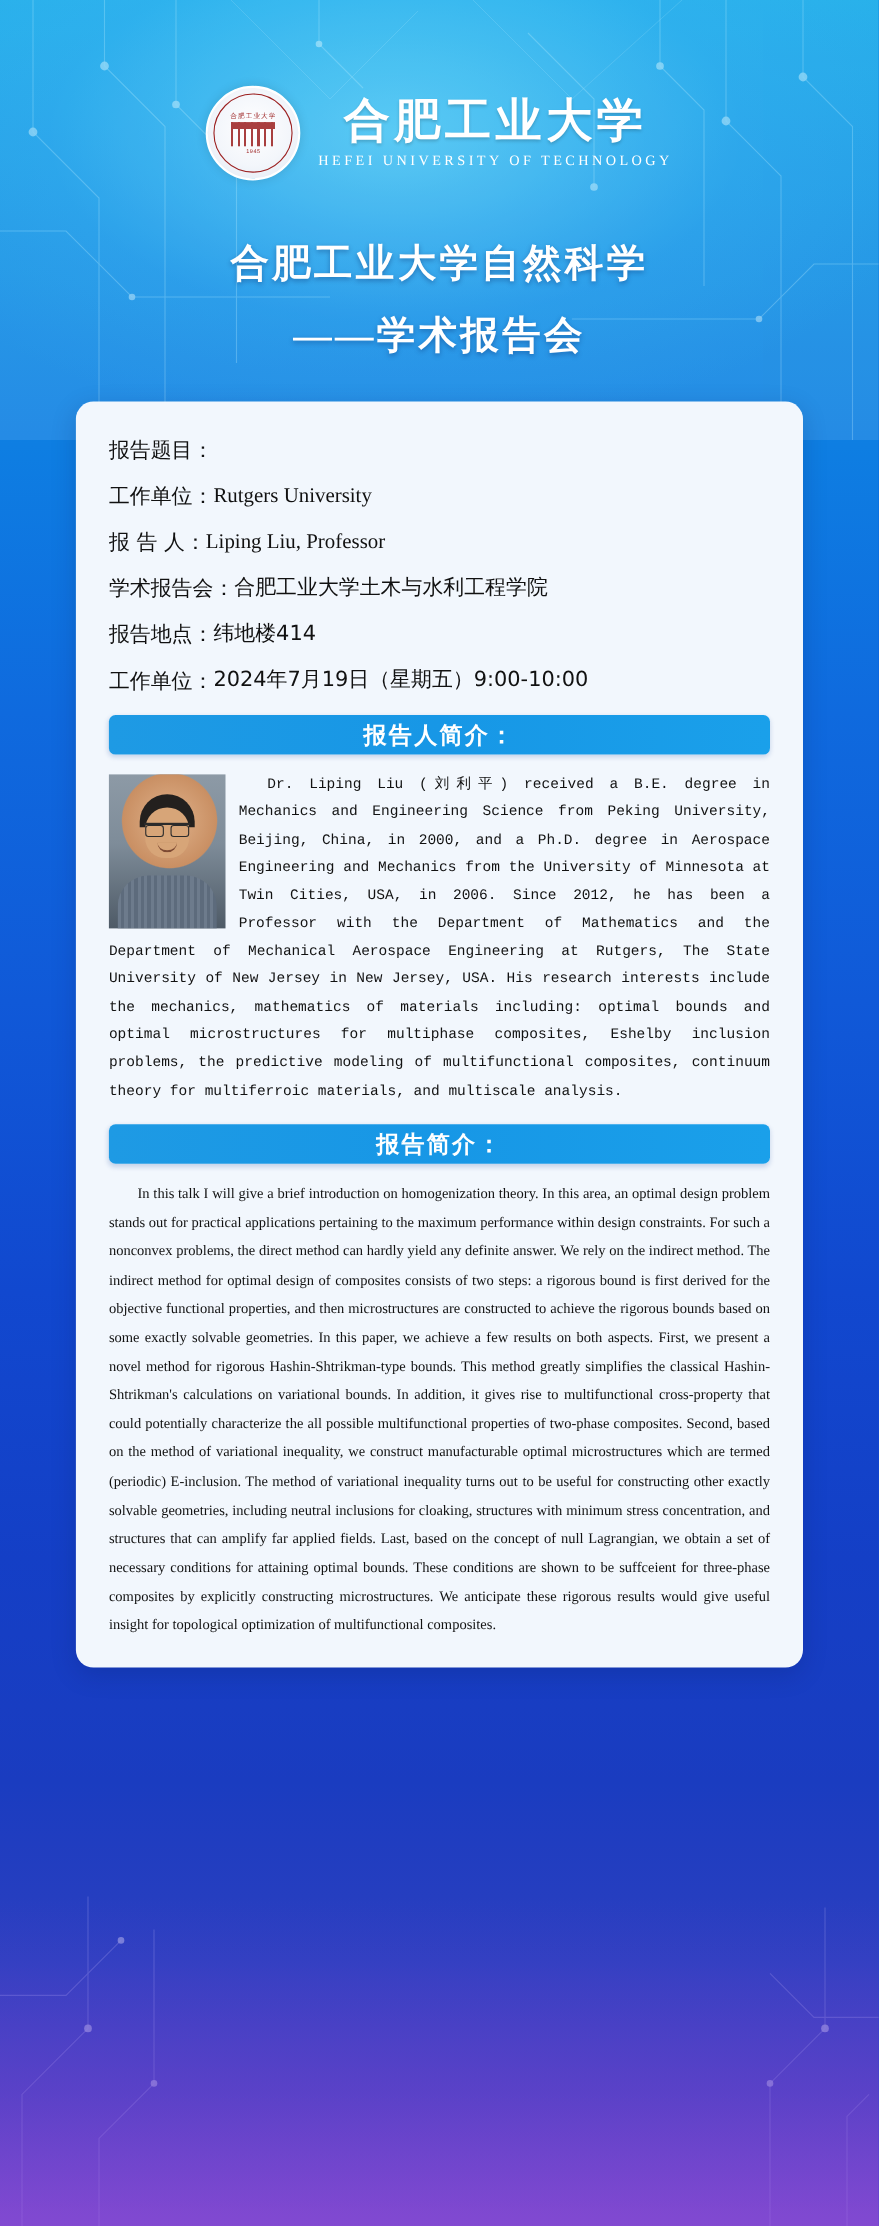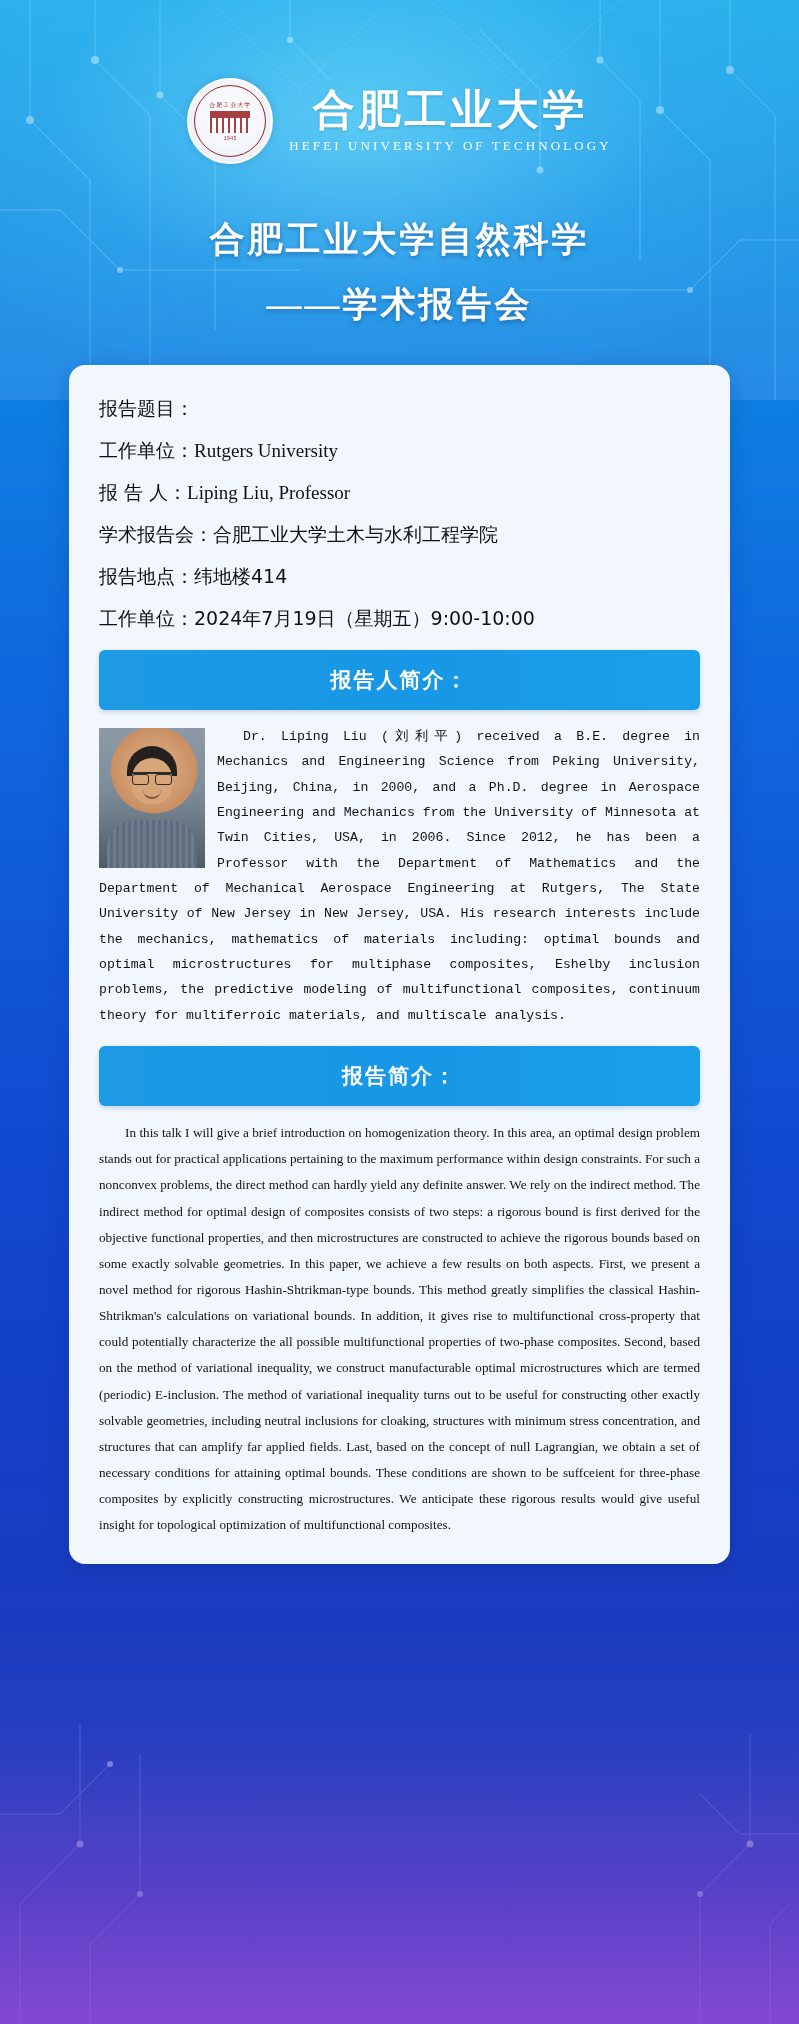--- a/index.html
+++ b/index.html
@@ -187,21 +187,21 @@
   }
   .info-row.title-row .info-value .line2 {
     display: block;
     margin-top: 9px;
     margin-left: 22px;
   }
 
   
   .banner {
     margin: 18px 0 14px;
-    height: 60px;
+    height: 36px;
     border-radius: 6px;
     background: linear-gradient(90deg, #1e9ae4 0%, #1797e6 50%, #1aa0ea 100%);
     display: flex;
     align-items: center;
     justify-content: center;
     box-shadow: 0 2px 5px rgba(10,60,150,0.2);
   }
   .banner-text {
     font-family: "DejaVu Sans", "Liberation Sans", sans-serif;
     color: #fff;

